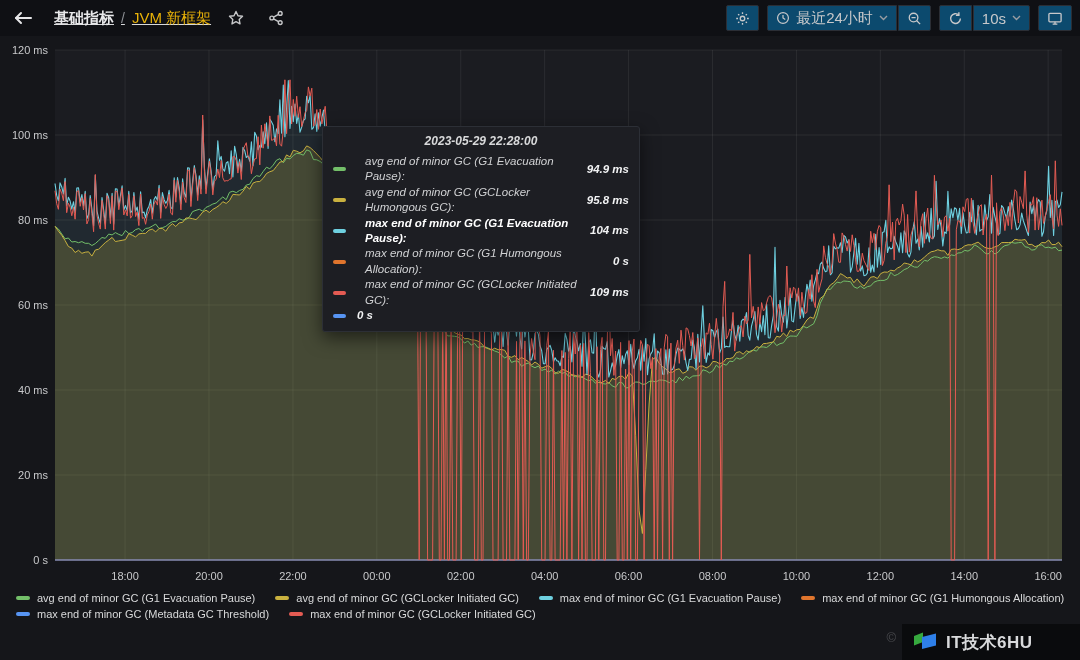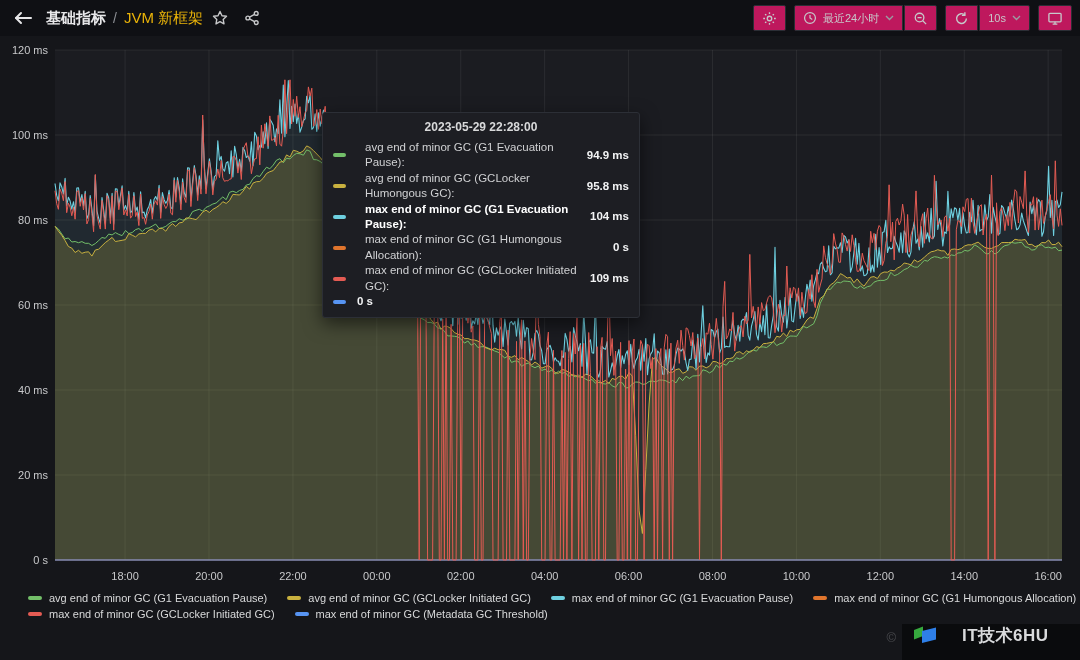--- a/index.html
+++ b/index.html
@@ -2,31 +2,31 @@
 <html><head>
 <meta charset="utf-8">
 <style>
   * { margin:0; padding:0; box-sizing:border-box; }
   html,body { width:1080px; height:660px; overflow:hidden; }
   body { background:#15161a; font-family:"Liberation Sans", sans-serif; color:#d8d9da; position:relative; }
 
   
   .topnav { position:absolute; top:0; left:0; width:1080px; height:36px; background:#0f1014;
             display:flex; align-items:center; padding:0 8px; }
-  .nav-left { display:flex; align-items:center; gap:2px; flex:1; }
+  .nav-left { display:flex; align-items:center; gap:10px; flex:1;text-decoration:underline; }
   .icon-btn { display:flex; align-items:center; justify-content:center; width:30px; height:26px;
               background:transparent; border:none; color:#c7c8ca; cursor:pointer; }
   .crumb { display:flex; align-items:baseline; gap:7px; margin-left:6px; white-space:nowrap; }
   .crumb .primary { font-size:15px; font-weight:bold; color:#e8e8ea; }
   .crumb .sep { font-size:14px; color:#8d9095; }
   .crumb .secondary { font-size:15px; color:#eab308; }
   .nav-right { display:flex; align-items:center; gap:8px; }
   .btn { display:flex; align-items:center; gap:6px; height:26px; padding:0 8px;
-         background:#be185d; border:1px solid #2b2e35; border-radius:2px; color:#c7c8ca;
-         font-size:11px; cursor:pointer; }
+         background:#0c4a6e; border:1px solid #2b2e35; border-radius:2px; color:#c7c8ca;
+         font-size:15px; cursor:pointer; }
   .btn-group { display:flex; gap:1px; }
   .btn-group .btn { border-radius:0; }
   .btn-group .btn:first-child { border-radius:2px 0 0 2px; }
   .btn-group .btn:last-child { border-radius:0 2px 2px 0; }
   svg.glyph { display:block; }
 
   
   .chart-region { position:absolute; top:36px; left:0; width:1080px; height:624px; }
   #chart-svg { position:absolute; top:0; left:0; }
 
@@ -35,31 +35,31 @@
              border:1px solid #2c2f36; border-radius:3px; box-shadow:0 6px 18px rgba(0,0,0,.55);
              padding:7px 10px 8px; z-index:5; }
   .tt-title { text-align:center; font-size:12px; font-weight:bold; color:#d8d9da; margin-bottom:6px; }
   .tt-row { display:flex; align-items:center; font-size:11.5px; line-height:15.4px; color:#d0d1d3; }
   .tt-row .mark { width:13px; height:4px; border-radius:2px; margin-right:7px; flex:none; }
   .tt-row .lbl { flex:1;margin-left:12px; }
   .tt-row .val { margin-left:4px; font-weight:bold; color:#f2f3f4; text-align:right; white-space:nowrap; }
   .tt-row.bold .lbl { font-weight:bold; color:#ffffff; }
 
   
-  .legend { position:absolute; left:28px; top:556px; width:1040px; z-index:2; }
+  .legend { position:absolute; left:16px; top:556px; width:1040px; z-index:2; }
   .lg-row { display:flex; align-items:center; margin-bottom:4px; flex-wrap:nowrap; }
   .lg-item { display:flex; align-items:center; margin-right:20px; cursor:pointer; }
   .lg-item .mark { width:14px; height:4px; border-radius:2px; margin-right:7px; }
   .lg-item .lbl { font-size:11px; color:#d8d9da; white-space:nowrap; }
 
   
   .copyright { position:absolute; right:184px; bottom:594px; font-size:13px; color:rgba(200,200,205,.28); z-index:3; }
   .copyright { bottom:auto; top:594px; }
   .watermark { position:absolute; right:0; top:588px; height:36px; width:178px; background:#0a0b0d;
-               display:flex; align-items:flex-start; gap:24px; padding:0 12px 0 10px; z-index:4; }
+               display:flex; align-items:center; gap:8px; padding:0 12px 0 10px; z-index:4; }
   .watermark .wm-text { font-size:17px; font-weight:bold; color:#d9dadc; letter-spacing:.5px; }
 </style>
 </head>
 <body>
 
 <header class="topnav">
   <div class="nav-left">
     <button class="icon-btn">
       <svg class="glyph" width="20" height="16" viewBox="0 0 20 16" fill="none" stroke="#e6e6e8" stroke-width="2" stroke-linecap="round" stroke-linejoin="round">
           <path d="M18 8 H3"></path>
@@ -178,21 +178,21 @@
       <path d="M55.0,190.5L58.4,193.0L61.7,197.9L65.1,202.8L68.4,202.0L71.8,206.0L75.1,205.5L78.5,206.7L81.9,205.6L85.2,207.3L88.6,207.3L91.9,209.5L95.3,207.6L98.6,204.6L102.0,201.5L105.3,202.3L108.7,198.1L112.1,198.9L115.4,196.6L118.8,198.4L122.1,199.6L125.5,194.5L128.8,197.5L132.2,196.5L135.6,193.6L138.9,192.5L142.3,195.5L145.6,192.4L149.0,192.0L152.3,190.0L155.7,188.1L159.1,192.5L162.4,191.7L165.8,190.4L169.1,187.7L172.5,185.6L175.8,185.6L179.2,182.7L182.6,184.1L185.9,183.5L189.3,181.2L192.6,175.6L196.0,174.3L199.3,173.3L202.7,175.1L206.0,171.4L209.4,169.9L212.8,168.0L216.1,167.0L219.5,163.9L222.8,160.9L226.2,163.7L229.5,156.3L232.9,155.2L236.3,156.6L239.6,154.4L243.0,153.4L246.3,149.0L249.7,148.2L253.0,142.5L256.4,139.7L259.8,140.4L263.1,135.6L266.5,131.2L269.8,132.8L273.2,129.1L276.5,124.2L279.9,122.7L283.3,126.8L286.6,122.2L290.0,122.9L293.3,119.5L296.7,117.3L300.0,117.8L303.4,119.2L306.7,113.9L310.1,115.3L313.5,123.6L316.8,123.8L320.2,125.5L323.5,128.4L326.9,138.8L330.2,142.6L333.6,149.6L337.0,152.9L340.3,154.6L343.7,158.4L347.0,168.2L350.4,167.6L353.7,171.5L357.1,178.1L360.5,187.3L363.8,192.2L367.2,192.6L370.5,201.3L373.9,202.8L377.2,206.3L380.6,212.9L384.0,218.1L387.3,220.0L390.7,231.4L394.0,235.2L397.4,243.0L400.7,247.7L404.1,256.1L407.4,259.8L410.8,264.6L414.2,272.4L417.5,276.2L420.9,282.1L424.2,283.7L427.6,286.5L430.9,286.4L434.3,287.9L437.7,292.1L441.0,292.0L444.4,295.2L447.7,299.9L451.1,299.9L454.4,300.3L457.8,300.8L461.2,303.3L464.5,307.1L467.9,305.0L471.2,309.1L474.6,307.4L477.9,311.5L481.3,310.7L484.7,310.7L488.0,312.0L491.4,313.5L494.7,315.0L498.1,316.2L501.4,319.0L504.8,322.0L508.1,319.9L511.5,326.4L514.9,325.1L518.2,325.2L521.6,330.4L524.9,328.1L528.3,327.1L531.6,330.1L535.0,331.7L538.4,330.0L541.7,334.5L545.1,333.1L548.4,336.1L551.8,334.0L555.1,338.1L558.5,335.2L561.9,337.6L565.2,336.2L568.6,340.4L571.9,339.1L575.3,340.8L578.6,339.2L582.0,341.2L585.4,343.0L588.7,344.7L592.1,343.5L595.4,347.2L598.8,344.4L602.1,347.6L605.5,348.0L608.8,346.4L612.2,349.9L615.6,351.3L618.9,346.4L622.3,346.8L625.6,351.9L629.0,351.6L632.3,347.9L635.7,346.0L639.1,346.2L642.4,348.4L645.8,347.9L649.1,345.5L652.5,345.0L655.8,346.0L659.2,344.0L662.6,344.1L665.9,344.8L669.3,346.7L672.6,344.4L676.0,346.8L679.3,341.3L682.7,344.6L686.1,340.2L689.4,342.5L692.8,340.0L696.1,339.8L699.5,339.6L702.8,333.8L706.2,334.8L709.5,336.9L712.9,334.9L716.3,329.1L719.6,332.0L723.0,327.9L726.3,329.2L729.7,325.1L733.0,325.6L736.4,321.8L739.8,323.1L743.1,321.5L746.5,318.3L749.8,315.3L753.2,314.0L756.5,315.1L759.9,311.0L763.3,310.9L766.6,311.5L770.0,309.0L773.3,305.5L776.7,309.6L780.0,307.7L783.4,306.8L786.8,302.0L790.1,300.0L793.5,300.1L796.8,300.3L800.2,295.0L803.5,290.4L806.9,291.9L810.2,289.8L813.6,287.8L817.0,279.9L820.3,267.1L823.7,260.3L827.0,253.0L830.4,253.4L833.7,249.4L837.1,246.2L840.5,246.8L843.8,245.0L847.2,245.3L850.5,245.7L853.9,250.8L857.2,252.3L860.6,250.0L864.0,252.6L867.3,250.7L870.7,249.9L874.0,246.2L877.4,244.8L880.7,244.4L884.1,244.4L887.5,243.0L890.8,236.3L894.2,239.7L897.5,238.5L900.9,236.2L904.2,233.6L907.6,232.3L910.9,229.3L914.3,231.0L917.7,231.2L921.0,227.7L924.4,224.4L927.7,225.1L931.1,222.1L934.4,220.7L937.8,221.2L941.2,222.4L944.5,220.9L947.9,222.1L951.2,218.9L954.6,219.5L957.9,217.0L961.3,216.7L964.7,214.4L968.0,215.1L971.4,213.1L974.7,208.8L978.1,210.9L981.4,213.5L984.8,217.0L988.2,218.0L991.5,214.5L994.9,218.0L998.2,216.2L1001.6,211.8L1004.9,209.6L1008.3,208.9L1011.6,206.4L1015.0,207.2L1018.4,206.7L1021.7,206.3L1025.1,210.8L1028.4,211.4L1031.8,214.1L1035.1,213.6L1038.5,209.3L1041.9,208.8L1045.2,211.6L1048.6,211.2L1051.9,212.2L1055.3,211.1L1058.6,214.7L1062.0,214.1L1062.0,524L55.0,524Z" fill="#73BF69" fill-opacity="0.05" stroke="none"></path>
       <path d="M55.0,190.2L58.4,195.1L61.7,199.2L65.1,204.6L68.4,210.5L71.8,212.1L75.1,216.5L78.5,214.3L81.9,217.3L85.2,216.2L88.6,215.8L91.9,220.1L95.3,214.0L98.6,213.2L102.0,209.8L105.3,206.6L108.7,204.1L112.1,201.4L115.4,205.5L118.8,204.9L122.1,204.3L125.5,203.6L128.8,197.6L132.2,199.2L135.6,200.9L138.9,197.9L142.3,197.4L145.6,197.4L149.0,194.1L152.3,193.1L155.7,195.9L159.1,192.4L162.4,192.4L165.8,195.2L169.1,190.3L172.5,187.7L175.8,190.5L179.2,186.9L182.6,186.3L185.9,182.0L189.3,182.0L192.6,182.7L196.0,183.6L199.3,180.4L202.7,176.1L206.0,174.2L209.4,176.5L212.8,173.4L216.1,171.6L219.5,169.2L222.8,165.7L226.2,167.4L229.5,164.6L232.9,158.4L236.3,158.7L239.6,159.0L243.0,155.2L246.3,150.4L249.7,153.1L253.0,147.1L256.4,145.7L259.8,145.5L263.1,142.4L266.5,137.5L269.8,135.7L273.2,134.6L276.5,130.4L279.9,126.1L283.3,125.4L286.6,118.9L290.0,121.0L293.3,114.3L296.7,115.2L300.0,116.9L303.4,114.8L306.7,109.9L310.1,111.6L313.5,114.6L316.8,118.0L320.2,121.5L323.5,125.7L326.9,131.0L330.2,139.1L333.6,144.4L337.0,148.5L340.3,150.3L343.7,158.6L347.0,159.2L350.4,167.4L353.7,173.0L357.1,176.9L360.5,180.4L363.8,185.5L367.2,191.9L370.5,194.9L373.9,199.2L377.2,203.8L380.6,206.2L384.0,211.2L387.3,218.8L390.7,222.1L394.0,234.1L397.4,236.9L400.7,247.4L404.1,251.7L407.4,255.2L410.8,263.7L414.2,264.2L417.5,272.1L420.9,272.6L424.2,274.9L427.6,278.5L430.9,283.5L434.3,287.4L437.7,286.1L441.0,293.5L444.4,290.0L447.7,290.6L451.1,292.6L454.4,296.5L457.8,298.2L461.2,299.1L464.5,302.7L467.9,302.5L471.2,303.8L474.6,304.0L477.9,305.1L481.3,307.3L484.7,311.4L488.0,312.6L491.4,314.0L494.7,312.2L498.1,313.7L501.4,313.5L504.8,314.3L508.1,320.3L511.5,321.3L514.9,319.6L518.2,323.6L521.6,321.5L524.9,323.4L528.3,325.5L531.6,329.0L535.0,326.0L538.4,328.3L541.7,332.2L545.1,330.7L548.4,329.7L551.8,332.4L555.1,336.6L558.5,337.3L561.9,333.4L565.2,334.3L568.6,336.1L571.9,338.7L575.3,339.4L578.6,340.8L582.0,341.1L585.4,338.3L588.7,338.8L592.1,341.2L595.4,344.7L598.8,346.6L602.1,346.6L605.5,344.3L608.8,347.6L612.2,342.4L615.6,343.6L618.9,340.5L622.3,340.2L625.6,343.3L629.0,336.5L632.3,340.1L635.7,399.8L639.1,474.9L642.4,497.5L645.8,433.3L649.1,368.0L652.5,323.4L655.8,321.2L659.2,327.4L662.6,330.7L665.9,333.0L669.3,336.4L672.6,336.1L676.0,333.6L679.3,332.8L682.7,337.3L686.1,335.9L689.4,330.7L692.8,331.1L696.1,334.3L699.5,330.1L702.8,330.0L706.2,331.8L709.5,330.2L712.9,325.4L716.3,325.8L719.6,327.7L723.0,326.5L726.3,322.5L729.7,322.6L733.0,321.6L736.4,316.5L739.8,315.7L743.1,318.2L746.5,314.8L749.8,316.3L753.2,314.2L756.5,310.6L759.9,311.6L763.3,307.6L766.6,307.4L770.0,306.7L773.3,306.0L776.7,300.3L780.0,301.1L783.4,297.0L786.8,300.4L790.1,294.2L793.5,295.8L796.8,293.7L800.2,293.4L803.5,289.2L806.9,284.0L810.2,281.1L813.6,282.4L817.0,272.5L820.3,262.4L823.7,259.9L827.0,253.7L830.4,248.9L833.7,246.8L837.1,242.8L840.5,237.6L843.8,239.5L847.2,242.0L850.5,241.4L853.9,246.7L857.2,242.9L860.6,247.3L864.0,250.2L867.3,245.7L870.7,241.2L874.0,240.6L877.4,242.5L880.7,237.6L884.1,236.0L887.5,236.2L890.8,234.2L894.2,234.9L897.5,232.0L900.9,230.4L904.2,227.0L907.6,227.7L910.9,228.8L914.3,223.8L917.7,225.9L921.0,224.1L924.4,221.2L927.7,218.2L931.1,215.8L934.4,215.1L937.8,213.7L941.2,214.8L944.5,214.9L947.9,219.4L951.2,213.4L954.6,213.0L957.9,213.7L961.3,212.5L964.7,209.9L968.0,208.8L971.4,208.9L974.7,207.5L978.1,206.1L981.4,208.9L984.8,211.4L988.2,212.4L991.5,212.4L994.9,210.8L998.2,209.7L1001.6,206.6L1004.9,206.5L1008.3,206.6L1011.6,206.2L1015.0,203.3L1018.4,204.0L1021.7,204.1L1025.1,203.5L1028.4,208.5L1031.8,208.4L1035.1,210.7L1038.5,209.4L1041.9,206.5L1045.2,206.8L1048.6,204.0L1051.9,208.6L1055.3,208.5L1058.6,206.2L1062.0,210.7L1062.0,524L55.0,524Z" fill="#C9B13F" fill-opacity="0.2" stroke="none"></path>
       <path d="M55.0,524.0L1062.0,524.0" fill="none" stroke="#E0752D" stroke-width="1" stroke-linejoin="round"></path>
       <path d="M55.0,524.0L1062.0,524.0" fill="none" stroke="#5794F2" stroke-width="1" stroke-linejoin="round"></path>
       <path d="M55.0,190.5L58.4,193.0L61.7,197.9L65.1,202.8L68.4,202.0L71.8,206.0L75.1,205.5L78.5,206.7L81.9,205.6L85.2,207.3L88.6,207.3L91.9,209.5L95.3,207.6L98.6,204.6L102.0,201.5L105.3,202.3L108.7,198.1L112.1,198.9L115.4,196.6L118.8,198.4L122.1,199.6L125.5,194.5L128.8,197.5L132.2,196.5L135.6,193.6L138.9,192.5L142.3,195.5L145.6,192.4L149.0,192.0L152.3,190.0L155.7,188.1L159.1,192.5L162.4,191.7L165.8,190.4L169.1,187.7L172.5,185.6L175.8,185.6L179.2,182.7L182.6,184.1L185.9,183.5L189.3,181.2L192.6,175.6L196.0,174.3L199.3,173.3L202.7,175.1L206.0,171.4L209.4,169.9L212.8,168.0L216.1,167.0L219.5,163.9L222.8,160.9L226.2,163.7L229.5,156.3L232.9,155.2L236.3,156.6L239.6,154.4L243.0,153.4L246.3,149.0L249.7,148.2L253.0,142.5L256.4,139.7L259.8,140.4L263.1,135.6L266.5,131.2L269.8,132.8L273.2,129.1L276.5,124.2L279.9,122.7L283.3,126.8L286.6,122.2L290.0,122.9L293.3,119.5L296.7,117.3L300.0,117.8L303.4,119.2L306.7,113.9L310.1,115.3L313.5,123.6L316.8,123.8L320.2,125.5L323.5,128.4L326.9,138.8L330.2,142.6L333.6,149.6L337.0,152.9L340.3,154.6L343.7,158.4L347.0,168.2L350.4,167.6L353.7,171.5L357.1,178.1L360.5,187.3L363.8,192.2L367.2,192.6L370.5,201.3L373.9,202.8L377.2,206.3L380.6,212.9L384.0,218.1L387.3,220.0L390.7,231.4L394.0,235.2L397.4,243.0L400.7,247.7L404.1,256.1L407.4,259.8L410.8,264.6L414.2,272.4L417.5,276.2L420.9,282.1L424.2,283.7L427.6,286.5L430.9,286.4L434.3,287.9L437.7,292.1L441.0,292.0L444.4,295.2L447.7,299.9L451.1,299.9L454.4,300.3L457.8,300.8L461.2,303.3L464.5,307.1L467.9,305.0L471.2,309.1L474.6,307.4L477.9,311.5L481.3,310.7L484.7,310.7L488.0,312.0L491.4,313.5L494.7,315.0L498.1,316.2L501.4,319.0L504.8,322.0L508.1,319.9L511.5,326.4L514.9,325.1L518.2,325.2L521.6,330.4L524.9,328.1L528.3,327.1L531.6,330.1L535.0,331.7L538.4,330.0L541.7,334.5L545.1,333.1L548.4,336.1L551.8,334.0L555.1,338.1L558.5,335.2L561.9,337.6L565.2,336.2L568.6,340.4L571.9,339.1L575.3,340.8L578.6,339.2L582.0,341.2L585.4,343.0L588.7,344.7L592.1,343.5L595.4,347.2L598.8,344.4L602.1,347.6L605.5,348.0L608.8,346.4L612.2,349.9L615.6,351.3L618.9,346.4L622.3,346.8L625.6,351.9L629.0,351.6L632.3,347.9L635.7,346.0L639.1,346.2L642.4,348.4L645.8,347.9L649.1,345.5L652.5,345.0L655.8,346.0L659.2,344.0L662.6,344.1L665.9,344.8L669.3,346.7L672.6,344.4L676.0,346.8L679.3,341.3L682.7,344.6L686.1,340.2L689.4,342.5L692.8,340.0L696.1,339.8L699.5,339.6L702.8,333.8L706.2,334.8L709.5,336.9L712.9,334.9L716.3,329.1L719.6,332.0L723.0,327.9L726.3,329.2L729.7,325.1L733.0,325.6L736.4,321.8L739.8,323.1L743.1,321.5L746.5,318.3L749.8,315.3L753.2,314.0L756.5,315.1L759.9,311.0L763.3,310.9L766.6,311.5L770.0,309.0L773.3,305.5L776.7,309.6L780.0,307.7L783.4,306.8L786.8,302.0L790.1,300.0L793.5,300.1L796.8,300.3L800.2,295.0L803.5,290.4L806.9,291.9L810.2,289.8L813.6,287.8L817.0,279.9L820.3,267.1L823.7,260.3L827.0,253.0L830.4,253.4L833.7,249.4L837.1,246.2L840.5,246.8L843.8,245.0L847.2,245.3L850.5,245.7L853.9,250.8L857.2,252.3L860.6,250.0L864.0,252.6L867.3,250.7L870.7,249.9L874.0,246.2L877.4,244.8L880.7,244.4L884.1,244.4L887.5,243.0L890.8,236.3L894.2,239.7L897.5,238.5L900.9,236.2L904.2,233.6L907.6,232.3L910.9,229.3L914.3,231.0L917.7,231.2L921.0,227.7L924.4,224.4L927.7,225.1L931.1,222.1L934.4,220.7L937.8,221.2L941.2,222.4L944.5,220.9L947.9,222.1L951.2,218.9L954.6,219.5L957.9,217.0L961.3,216.7L964.7,214.4L968.0,215.1L971.4,213.1L974.7,208.8L978.1,210.9L981.4,213.5L984.8,217.0L988.2,218.0L991.5,214.5L994.9,218.0L998.2,216.2L1001.6,211.8L1004.9,209.6L1008.3,208.9L1011.6,206.4L1015.0,207.2L1018.4,206.7L1021.7,206.3L1025.1,210.8L1028.4,211.4L1031.8,214.1L1035.1,213.6L1038.5,209.3L1041.9,208.8L1045.2,211.6L1048.6,211.2L1051.9,212.2L1055.3,211.1L1058.6,214.7L1062.0,214.1" fill="none" stroke="#73BF69" stroke-width="1" stroke-linejoin="round"></path>
       <path d="M55.0,190.2L58.4,195.1L61.7,199.2L65.1,204.6L68.4,210.5L71.8,212.1L75.1,216.5L78.5,214.3L81.9,217.3L85.2,216.2L88.6,215.8L91.9,220.1L95.3,214.0L98.6,213.2L102.0,209.8L105.3,206.6L108.7,204.1L112.1,201.4L115.4,205.5L118.8,204.9L122.1,204.3L125.5,203.6L128.8,197.6L132.2,199.2L135.6,200.9L138.9,197.9L142.3,197.4L145.6,197.4L149.0,194.1L152.3,193.1L155.7,195.9L159.1,192.4L162.4,192.4L165.8,195.2L169.1,190.3L172.5,187.7L175.8,190.5L179.2,186.9L182.6,186.3L185.9,182.0L189.3,182.0L192.6,182.7L196.0,183.6L199.3,180.4L202.7,176.1L206.0,174.2L209.4,176.5L212.8,173.4L216.1,171.6L219.5,169.2L222.8,165.7L226.2,167.4L229.5,164.6L232.9,158.4L236.3,158.7L239.6,159.0L243.0,155.2L246.3,150.4L249.7,153.1L253.0,147.1L256.4,145.7L259.8,145.5L263.1,142.4L266.5,137.5L269.8,135.7L273.2,134.6L276.5,130.4L279.9,126.1L283.3,125.4L286.6,118.9L290.0,121.0L293.3,114.3L296.7,115.2L300.0,116.9L303.4,114.8L306.7,109.9L310.1,111.6L313.5,114.6L316.8,118.0L320.2,121.5L323.5,125.7L326.9,131.0L330.2,139.1L333.6,144.4L337.0,148.5L340.3,150.3L343.7,158.6L347.0,159.2L350.4,167.4L353.7,173.0L357.1,176.9L360.5,180.4L363.8,185.5L367.2,191.9L370.5,194.9L373.9,199.2L377.2,203.8L380.6,206.2L384.0,211.2L387.3,218.8L390.7,222.1L394.0,234.1L397.4,236.9L400.7,247.4L404.1,251.7L407.4,255.2L410.8,263.7L414.2,264.2L417.5,272.1L420.9,272.6L424.2,274.9L427.6,278.5L430.9,283.5L434.3,287.4L437.7,286.1L441.0,293.5L444.4,290.0L447.7,290.6L451.1,292.6L454.4,296.5L457.8,298.2L461.2,299.1L464.5,302.7L467.9,302.5L471.2,303.8L474.6,304.0L477.9,305.1L481.3,307.3L484.7,311.4L488.0,312.6L491.4,314.0L494.7,312.2L498.1,313.7L501.4,313.5L504.8,314.3L508.1,320.3L511.5,321.3L514.9,319.6L518.2,323.6L521.6,321.5L524.9,323.4L528.3,325.5L531.6,329.0L535.0,326.0L538.4,328.3L541.7,332.2L545.1,330.7L548.4,329.7L551.8,332.4L555.1,336.6L558.5,337.3L561.9,333.4L565.2,334.3L568.6,336.1L571.9,338.7L575.3,339.4L578.6,340.8L582.0,341.1L585.4,338.3L588.7,338.8L592.1,341.2L595.4,344.7L598.8,346.6L602.1,346.6L605.5,344.3L608.8,347.6L612.2,342.4L615.6,343.6L618.9,340.5L622.3,340.2L625.6,343.3L629.0,336.5L632.3,340.1L635.7,399.8L639.1,474.9L642.4,497.5L645.8,433.3L649.1,368.0L652.5,323.4L655.8,321.2L659.2,327.4L662.6,330.7L665.9,333.0L669.3,336.4L672.6,336.1L676.0,333.6L679.3,332.8L682.7,337.3L686.1,335.9L689.4,330.7L692.8,331.1L696.1,334.3L699.5,330.1L702.8,330.0L706.2,331.8L709.5,330.2L712.9,325.4L716.3,325.8L719.6,327.7L723.0,326.5L726.3,322.5L729.7,322.6L733.0,321.6L736.4,316.5L739.8,315.7L743.1,318.2L746.5,314.8L749.8,316.3L753.2,314.2L756.5,310.6L759.9,311.6L763.3,307.6L766.6,307.4L770.0,306.7L773.3,306.0L776.7,300.3L780.0,301.1L783.4,297.0L786.8,300.4L790.1,294.2L793.5,295.8L796.8,293.7L800.2,293.4L803.5,289.2L806.9,284.0L810.2,281.1L813.6,282.4L817.0,272.5L820.3,262.4L823.7,259.9L827.0,253.7L830.4,248.9L833.7,246.8L837.1,242.8L840.5,237.6L843.8,239.5L847.2,242.0L850.5,241.4L853.9,246.7L857.2,242.9L860.6,247.3L864.0,250.2L867.3,245.7L870.7,241.2L874.0,240.6L877.4,242.5L880.7,237.6L884.1,236.0L887.5,236.2L890.8,234.2L894.2,234.9L897.5,232.0L900.9,230.4L904.2,227.0L907.6,227.7L910.9,228.8L914.3,223.8L917.7,225.9L921.0,224.1L924.4,221.2L927.7,218.2L931.1,215.8L934.4,215.1L937.8,213.7L941.2,214.8L944.5,214.9L947.9,219.4L951.2,213.4L954.6,213.0L957.9,213.7L961.3,212.5L964.7,209.9L968.0,208.8L971.4,208.9L974.7,207.5L978.1,206.1L981.4,208.9L984.8,211.4L988.2,212.4L991.5,212.4L994.9,210.8L998.2,209.7L1001.6,206.6L1004.9,206.5L1008.3,206.6L1011.6,206.2L1015.0,203.3L1018.4,204.0L1021.7,204.1L1025.1,203.5L1028.4,208.5L1031.8,208.4L1035.1,210.7L1038.5,209.4L1041.9,206.5L1045.2,206.8L1048.6,204.0L1051.9,208.6L1055.3,208.5L1058.6,206.2L1062.0,210.7" fill="none" stroke="#C9B13F" stroke-width="1" stroke-linejoin="round"></path>
       <path d="M55.0,147.5L56.7,159.4L58.4,164.8L60.0,146.9L61.7,150.7L63.4,157.9L65.1,142.3L66.7,169.4L68.4,161.2L70.1,165.0L71.8,173.2L73.5,165.7L75.1,176.7L76.8,152.0L78.5,151.8L80.2,166.1L81.9,158.6L83.5,169.9L85.2,155.3L86.9,182.5L88.6,178.6L90.2,159.5L91.9,173.2L93.6,189.7L95.3,139.4L97.0,175.1L98.6,182.0L100.3,187.4L102.0,161.6L103.7,174.2L105.3,187.5L107.0,157.2L108.7,161.8L110.4,182.3L112.1,157.2L113.7,188.0L115.4,152.8L117.1,153.1L118.8,169.5L120.5,159.5L122.1,149.9L123.8,174.0L125.5,169.4L127.2,174.8L128.8,155.4L130.5,176.8L132.2,174.5L133.9,156.5L135.6,175.2L137.2,171.0L138.9,183.3L140.6,155.8L142.3,176.7L144.0,176.0L145.6,181.9L147.3,173.6L149.0,170.2L150.7,163.6L152.3,177.2L154.0,163.6L155.7,160.5L157.4,164.4L159.1,149.2L160.7,176.3L162.4,156.6L164.1,163.7L165.8,167.3L167.4,164.5L169.1,154.3L170.8,171.4L172.5,172.8L174.2,141.9L175.8,161.3L177.5,141.6L179.2,151.5L180.9,168.0L182.6,142.9L184.2,156.8L185.9,161.1L187.6,131.8L189.3,132.0L190.9,164.6L192.6,145.5L194.3,129.5L196.0,139.6L197.7,158.9L199.3,139.9L201.0,152.9L202.7,83.7L204.4,131.3L206.0,152.4L207.7,137.2L209.4,122.8L211.1,135.0L212.8,153.1L214.4,140.6L216.1,139.2L217.8,104.8L219.5,124.3L221.2,120.4L222.8,132.8L224.5,135.2L226.2,127.0L227.9,125.6L229.5,137.7L231.2,114.8L232.9,141.0L234.6,110.2L236.3,118.6L237.9,133.0L239.6,123.3L241.3,135.2L243.0,111.4L244.7,114.7L246.3,121.5L248.0,119.9L249.7,125.2L251.4,105.7L253.0,129.8L254.7,96.2L256.4,99.9L258.1,113.7L259.8,109.5L261.4,111.1L263.1,95.7L264.8,107.8L266.5,86.7L268.1,112.5L269.8,83.0L271.5,85.8L273.2,89.2L274.9,105.7L276.5,92.9L278.2,97.5L279.9,63.9L281.6,97.1L283.3,49.1L284.9,100.7L286.6,71.6L288.3,44.6L290.0,92.5L291.6,70.4L293.3,85.6L295.0,68.0L296.7,87.4L298.4,78.0L300.0,96.2L301.7,91.1L303.4,84.5L305.1,82.9L306.7,60.2L308.4,66.8L310.1,59.4L311.8,93.3L313.5,91.5L315.1,77.9L316.8,95.4L318.5,76.9L320.2,90.1L321.9,81.7L323.5,74.1L325.2,95.9L326.9,112.4L328.6,108.4L330.2,115.4L331.9,100.0L333.6,128.1L335.3,115.7L337.0,125.3L338.6,132.2L340.3,129.8L342.0,125.4L343.7,125.4L345.4,114.7L347.0,119.5L348.7,143.5L350.4,143.2L352.1,150.2L353.7,130.1L355.4,166.3L357.1,148.4L358.8,159.9L360.5,108.5L362.1,150.1L363.8,149.6L365.5,147.0L367.2,149.1L368.8,186.2L370.5,183.0L372.2,157.2L373.9,174.1L375.6,193.7L377.2,164.0L378.9,189.8L380.6,129.8L382.3,185.5L384.0,172.1L385.6,194.7L387.3,177.9L389.0,177.4L390.7,200.3L392.3,194.2L394.0,190.2L395.7,211.2L397.4,215.1L399.1,216.7L400.7,238.4L402.4,206.7L404.1,209.6L405.8,229.1L407.4,246.8L409.1,252.6L410.8,223.4L412.5,230.3L414.2,250.5L415.8,254.3L417.5,251.0L419.2,259.1L420.9,271.7L422.6,252.4L424.2,248.0L425.9,272.8L427.6,248.8L429.3,271.8L430.9,279.6L432.6,269.7L434.3,261.3L436.0,230.5L437.7,250.1L439.3,280.1L441.0,284.8L442.7,279.5L444.4,259.8L446.1,261.6L447.7,261.9L449.4,279.3L451.1,262.0L452.8,289.6L454.4,260.3L456.1,243.7L457.8,288.1L459.5,252.2L461.2,282.3L462.8,245.2L464.5,271.1L466.2,284.3L467.9,261.3L469.5,247.0L471.2,292.4L472.9,284.7L474.6,287.8L476.3,278.1L477.9,288.4L479.6,269.8L481.3,278.2L483.0,287.4L484.7,280.7L486.3,280.8L488.0,284.5L489.7,288.7L491.4,240.5L493.0,289.4L494.7,306.1L496.4,291.7L498.1,299.1L499.8,293.3L501.4,290.2L503.1,310.5L504.8,283.0L506.5,296.5L508.1,309.3L509.8,287.1L511.5,285.5L513.2,288.8L514.9,285.4L516.5,300.3L518.2,281.9L519.9,301.4L521.6,313.0L523.3,284.2L524.9,301.0L526.6,291.5L528.3,292.7L530.0,323.8L531.6,323.9L533.3,316.3L535.0,297.6L536.7,294.4L538.4,298.4L540.0,309.8L541.7,314.8L543.4,327.7L545.1,327.7L546.8,313.4L548.4,311.4L550.1,309.3L551.8,314.7L553.5,325.7L555.1,321.7L556.8,324.7L558.5,325.3L560.2,329.7L561.9,320.3L563.5,321.3L565.2,297.3L566.9,303.3L568.6,315.1L570.2,310.4L571.9,325.9L573.6,291.6L575.3,299.7L577.0,306.1L578.6,314.8L580.3,307.6L582.0,330.2L583.7,274.3L585.4,304.2L587.0,338.5L588.7,306.5L590.4,303.8L592.1,316.8L593.7,317.2L595.4,259.9L597.1,335.8L598.8,341.1L600.5,334.0L602.1,310.4L603.8,312.6L605.5,313.3L607.2,305.6L608.8,341.0L610.5,334.8L612.2,326.8L613.9,333.2L615.6,329.3L617.2,319.8L618.9,313.5L620.6,331.8L622.3,319.7L624.0,327.7L625.6,318.5L627.3,314.8L629.0,328.6L630.7,308.4L632.3,325.5L634.0,332.4L635.7,324.6L637.4,321.8L639.1,313.3L640.7,334.3L642.4,309.3L644.1,325.2L645.8,302.5L647.5,338.6L649.1,322.9L650.8,317.9L652.5,315.2L654.2,297.8L655.8,333.6L657.5,315.0L659.2,316.8L660.9,325.5L662.6,338.2L664.2,338.3L665.9,313.7L667.6,337.9L669.3,313.0L670.9,334.1L672.6,333.4L674.3,329.5L676.0,318.2L677.7,312.1L679.3,313.2L681.0,315.2L682.7,312.9L684.4,316.3L686.1,327.0L687.7,334.5L689.4,323.4L691.1,323.3L692.8,304.1L694.4,311.6L696.1,333.0L697.8,298.4L699.5,326.0L701.2,296.1L702.8,269.9L704.5,305.2L706.2,326.5L707.9,316.9L709.5,319.1L711.2,293.5L712.9,294.7L714.6,301.7L716.3,295.4L717.9,293.2L719.6,317.0L721.3,312.4L723.0,281.1L724.7,311.4L726.3,310.2L728.0,310.8L729.7,310.7L731.4,295.2L733.0,284.6L734.7,298.9L736.4,304.1L738.1,289.4L739.8,305.3L741.4,285.1L743.1,283.1L744.8,284.5L746.5,276.6L748.2,299.4L749.8,304.2L751.5,290.1L753.2,283.6L754.9,275.5L756.5,298.4L758.2,303.9L759.9,286.3L761.6,295.6L763.3,279.5L764.9,298.8L766.6,268.4L768.3,301.7L770.0,302.0L771.6,289.8L773.3,279.6L775.0,211.2L776.7,290.9L778.4,295.1L780.0,264.3L781.7,278.7L783.4,286.1L785.1,261.4L786.8,292.0L788.4,277.4L790.1,257.7L791.8,284.9L793.5,285.9L795.1,271.4L796.8,258.0L798.5,260.9L800.2,282.5L801.9,271.5L803.5,281.4L805.2,263.0L806.9,248.2L808.6,256.8L810.2,244.1L811.9,265.2L813.6,249.9L815.3,243.9L817.0,236.7L818.6,237.7L820.3,228.2L822.0,226.2L823.7,232.3L825.4,235.7L827.0,235.0L828.7,209.8L830.4,238.8L832.1,236.7L833.7,210.4L835.4,212.8L837.1,211.7L838.8,212.2L840.5,206.7L842.1,216.5L843.8,199.5L845.5,200.9L847.2,207.0L848.9,203.8L850.5,236.1L852.2,230.8L853.9,216.6L855.6,202.4L857.2,228.2L858.9,207.4L860.6,235.0L862.3,229.8L864.0,239.6L865.6,239.3L867.3,237.2L869.0,211.9L870.7,236.3L872.3,229.0L874.0,235.9L875.7,198.3L877.4,231.2L879.1,211.5L880.7,228.5L882.4,196.4L884.1,195.8L885.8,184.4L887.5,216.5L889.1,210.9L890.8,213.0L892.5,212.0L894.2,200.3L895.8,206.0L897.5,210.0L899.2,216.2L900.9,196.7L902.6,216.8L904.2,194.7L905.9,199.3L907.6,217.4L909.3,221.1L910.9,216.2L912.6,195.2L914.3,185.5L916.0,207.3L917.7,203.1L919.3,214.0L921.0,190.6L922.7,211.1L924.4,176.3L926.1,202.8L927.7,196.8L929.4,205.9L931.1,172.2L932.8,202.6L934.4,199.9L936.1,145.2L937.8,193.4L939.5,182.5L941.2,190.9L942.8,209.9L944.5,196.0L946.2,197.4L947.9,155.3L949.6,189.1L951.2,172.8L952.9,181.6L954.6,171.8L956.3,173.0L957.9,184.2L959.6,172.4L961.3,197.5L963.0,176.9L964.7,190.1L966.3,196.9L968.0,196.5L969.7,176.4L971.4,185.8L973.0,164.3L974.7,189.5L976.4,198.8L978.1,169.2L979.8,195.1L981.4,193.7L983.1,193.4L984.8,168.9L986.5,184.5L988.2,180.7L989.8,158.5L991.5,197.3L993.2,171.4L994.9,180.6L996.5,187.4L998.2,198.7L999.9,197.4L1001.6,169.6L1003.3,171.6L1004.9,177.4L1006.6,182.0L1008.3,170.6L1010.0,180.2L1011.6,164.1L1013.3,172.7L1015.0,184.5L1016.7,193.8L1018.4,192.5L1020.0,188.9L1021.7,177.1L1023.4,184.9L1025.1,189.7L1026.8,195.0L1028.4,199.5L1030.1,166.0L1031.8,177.7L1033.5,169.6L1035.1,184.5L1036.8,168.4L1038.5,163.6L1040.2,166.0L1041.9,200.2L1043.5,195.8L1045.2,180.4L1046.9,174.3L1048.6,130.2L1050.3,181.4L1051.9,164.2L1053.6,199.4L1055.3,165.9L1057.0,164.2L1058.6,171.4L1060.3,168.7L1062.0,155.9" fill="none" stroke="#6ED0E0" stroke-width="1.1" stroke-linejoin="round"></path>
       <path d="M55.0,154.8L56.7,167.7L58.4,173.3L60.0,153.1L61.7,156.9L63.4,164.7L65.1,145.6L66.7,176.7L68.4,167.2L70.1,171.2L71.8,179.7L73.5,171.3L75.1,183.2L76.8,155.4L78.5,154.8L80.2,170.3L81.9,161.7L83.5,174.0L85.2,157.7L86.9,187.9L88.6,183.5L90.2,162.3L91.9,177.5L93.6,195.7L95.3,138.5L97.0,179.4L98.6,187.1L100.3,193.1L102.0,164.4L103.7,178.3L105.3,193.1L107.0,159.6L108.7,164.8L110.4,187.6L112.1,159.8L113.7,194.1L115.4,155.1L117.1,155.5L118.8,173.7L120.5,162.8L122.1,152.1L123.8,178.9L125.5,173.9L127.2,179.9L128.8,158.4L130.5,182.2L132.2,179.7L133.9,159.8L135.6,180.6L137.2,176.0L138.9,189.6L140.6,158.0L142.3,182.4L144.0,181.6L145.6,188.3L147.3,179.0L149.0,175.4L150.7,168.0L152.3,183.2L154.0,168.1L155.7,164.7L157.4,169.1L159.1,152.2L160.7,182.4L162.4,160.6L164.1,168.5L165.8,172.5L167.4,169.4L169.1,158.1L170.8,177.2L172.5,178.8L174.2,144.1L175.8,166.2L177.5,144.4L179.2,155.5L180.9,173.9L182.6,146.1L184.2,161.6L185.9,166.5L187.6,134.0L189.3,134.3L190.9,170.6L192.6,149.4L194.3,131.7L196.0,143.0L197.7,164.6L199.3,143.5L201.0,158.1L202.7,79.0L204.4,134.2L206.0,157.8L207.7,140.9L209.4,125.0L211.1,138.7L212.8,158.9L214.4,145.1L216.1,143.6L217.8,133.1L219.5,141.6L221.2,124.6L222.8,141.8L224.5,145.3L226.2,144.6L227.9,144.9L229.5,143.2L231.2,142.9L232.9,120.6L234.6,120.6L236.3,124.7L237.9,137.1L239.6,125.7L241.3,143.5L243.0,114.3L244.7,110.0L246.3,106.7L248.0,121.1L249.7,121.3L251.4,137.7L253.0,129.1L254.7,122.8L256.4,122.6L258.1,100.7L259.8,128.9L261.4,89.1L263.1,112.2L264.8,87.8L266.5,98.9L268.1,110.2L269.8,79.9L271.5,104.3L273.2,103.8L274.9,101.4L276.5,109.9L278.2,79.3L279.9,108.1L281.6,110.2L283.3,94.1L284.9,43.8L286.6,97.7L288.3,65.2L290.0,43.8L291.6,88.0L293.3,63.4L295.0,80.2L296.7,60.2L298.4,81.5L300.0,70.7L301.7,90.5L303.4,84.4L305.1,76.7L306.7,74.5L308.4,50.9L310.1,60.1L311.8,52.2L313.5,90.1L315.1,88.4L316.8,73.5L318.5,93.3L320.2,73.0L321.9,87.9L323.5,79.6L325.2,70.3L326.9,94.9L328.6,112.9L330.2,108.1L331.9,115.5L333.6,98.0L335.3,128.6L337.0,113.8L338.6,124.3L340.3,131.7L342.0,128.7L343.7,123.5L345.4,123.3L347.0,111.1L348.7,116.1L350.4,142.5L352.1,141.9L353.7,149.4L355.4,126.8L357.1,166.7L358.8,146.5L360.5,159.1L362.1,99.8L363.8,147.6L365.5,146.7L367.2,143.6L368.8,145.3L370.5,186.2L372.2,182.4L373.9,153.4L375.6,172.0L377.2,193.6L378.9,160.3L380.6,188.7L382.3,119.8L384.0,183.5L385.6,168.7L387.3,194.5L389.0,175.4L390.7,174.5L392.3,199.5L394.0,192.5L395.7,187.6L397.4,210.5L399.1,214.5L400.7,215.9L402.4,239.6L404.1,203.2L405.8,206.5L407.4,227.8L409.1,247.2L410.8,253.3L412.5,220.5L414.2,227.9L415.8,249.9L417.5,253.9L419.2,524.0L420.9,198.6L422.6,235.1L424.2,268.8L425.9,251.9L427.6,524.0L429.3,524.0L430.9,524.0L432.6,524.0L434.3,261.2L436.0,272.0L437.7,255.7L439.3,524.0L441.0,524.0L442.7,283.0L444.4,524.0L446.1,260.3L447.7,524.0L449.4,524.0L451.1,288.3L452.8,524.0L454.4,524.0L456.1,524.0L457.8,261.4L459.5,278.0L461.2,524.0L462.8,257.0L464.5,259.0L466.2,268.3L467.9,287.2L469.5,276.2L471.2,296.2L472.9,290.0L474.6,524.0L476.3,524.0L477.9,524.0L479.6,267.6L481.3,524.0L483.0,524.0L484.7,268.9L486.3,265.8L488.0,284.6L489.7,291.0L491.4,297.7L493.0,524.0L494.7,524.0L496.4,524.0L498.1,524.0L499.8,285.6L501.4,274.3L503.1,524.0L504.8,524.0L506.5,524.0L508.1,294.1L509.8,524.0L511.5,524.0L513.2,524.0L514.9,524.0L516.5,305.4L518.2,524.0L519.9,305.6L521.6,283.8L523.3,524.0L524.9,304.9L526.6,524.0L528.3,524.0L530.0,320.6L531.6,302.5L533.3,315.1L535.0,323.7L536.7,236.5L538.4,288.5L540.0,300.5L541.7,524.0L543.4,524.0L545.1,524.0L546.8,309.4L548.4,296.0L550.1,524.0L551.8,524.0L553.5,314.3L555.1,524.0L556.8,524.0L558.5,524.0L560.2,524.0L561.9,314.5L563.5,524.0L565.2,316.4L566.9,524.0L568.6,322.4L570.2,295.6L571.9,524.0L573.6,297.4L575.3,318.0L577.0,281.7L578.6,524.0L580.3,309.1L582.0,524.0L583.7,307.3L585.4,524.0L587.0,524.0L588.7,296.5L590.4,336.4L592.1,524.0L593.7,524.0L595.4,524.0L597.1,310.7L598.8,524.0L600.5,313.4L602.1,301.4L603.8,524.0L605.5,524.0L607.2,307.5L608.8,237.1L610.5,319.7L612.2,302.5L613.9,339.4L615.6,315.1L617.2,524.0L618.9,524.0L620.6,306.3L622.3,524.0L624.0,524.0L625.6,333.2L627.3,524.0L629.0,304.6L630.7,524.0L632.3,315.0L634.0,303.0L635.7,524.0L637.4,524.0L639.1,326.6L640.7,304.4L642.4,309.0L644.1,524.0L645.8,328.0L647.5,308.2L649.1,309.8L650.8,332.6L652.5,321.3L654.2,524.0L655.8,312.6L657.5,524.0L659.2,321.8L660.9,312.5L662.6,524.0L664.2,311.9L665.9,298.4L667.6,300.6L669.3,524.0L670.9,307.1L672.6,524.0L674.3,328.8L676.0,312.0L677.7,304.2L679.3,327.4L681.0,294.2L682.7,309.3L684.4,324.1L686.1,291.9L687.7,292.8L689.4,299.7L691.1,309.9L692.8,296.5L694.4,322.7L696.1,318.6L697.8,301.9L699.5,524.0L701.2,311.5L702.8,302.5L704.5,322.9L706.2,296.9L707.9,298.2L709.5,287.2L711.2,308.4L712.9,323.2L714.6,300.5L716.3,282.4L717.9,299.3L719.6,315.3L721.3,524.0L723.0,270.8L724.7,245.4L726.3,303.0L728.0,299.8L729.7,292.9L731.4,295.0L733.0,276.4L734.7,315.1L736.4,300.6L738.1,296.5L739.8,290.6L741.4,289.7L743.1,300.9L744.8,280.3L746.5,288.0L748.2,284.1L749.8,218.4L751.5,281.9L753.2,270.4L754.9,283.3L756.5,294.1L758.2,270.9L759.9,288.1L761.6,266.6L763.3,274.7L764.9,273.6L766.6,266.9L768.3,261.4L770.0,259.5L771.6,261.8L773.3,273.2L775.0,296.7L776.7,281.6L778.4,268.2L780.0,276.2L781.7,296.1L783.4,279.3L785.1,279.5L786.8,230.0L788.4,269.6L790.1,251.8L791.8,261.9L793.5,251.2L795.1,252.8L796.8,265.4L798.5,251.9L800.2,279.5L801.9,256.3L803.5,270.5L805.2,277.5L806.9,276.4L808.6,253.4L810.2,263.2L811.9,238.7L813.6,265.1L815.3,271.6L817.0,233.4L818.6,256.3L820.3,249.0L822.0,242.9L823.7,209.9L825.4,221.4L827.0,227.5L828.7,230.9L830.4,238.0L832.1,227.1L833.7,197.6L835.4,207.1L837.1,213.8L838.8,226.2L840.5,226.3L842.1,196.9L843.8,200.6L845.5,208.6L847.2,215.1L848.9,203.6L850.5,215.5L852.2,198.8L853.9,209.6L855.6,223.9L857.2,235.4L858.9,235.2L860.6,231.0L862.3,217.2L864.0,224.8L865.6,228.0L867.3,231.7L869.0,234.6L870.7,195.3L872.3,206.7L874.0,197.3L875.7,213.5L877.4,195.2L879.1,189.5L880.7,191.8L882.4,229.6L884.1,224.5L885.8,207.2L887.5,200.2L889.1,148.8L890.8,205.7L892.5,186.0L894.2,223.9L895.8,185.4L897.5,182.2L899.2,189.0L900.9,184.7L902.6,168.1L904.2,179.1L905.9,216.6L907.6,178.5L909.3,216.2L910.9,199.2L912.6,193.5L914.3,189.6L916.0,154.9L917.7,197.2L919.3,210.7L921.0,185.9L922.7,177.7L924.4,207.3L926.1,182.2L927.7,172.1L929.4,198.0L931.1,202.2L932.8,202.8L934.4,139.3L936.1,169.0L937.8,188.8L939.5,186.2L941.2,184.2L942.8,200.7L944.5,181.1L946.2,179.8L947.9,195.2L949.6,182.3L951.2,524.0L952.9,524.0L954.6,524.0L956.3,193.8L957.9,184.8L959.6,185.2L961.3,190.6L963.0,170.8L964.7,175.6L966.3,163.3L968.0,162.6L969.7,197.1L971.4,162.2L973.0,185.8L974.7,197.4L976.4,186.7L978.1,178.7L979.8,170.1L981.4,168.7L983.1,199.0L984.8,184.6L986.5,178.5L988.2,524.0L989.8,200.1L991.5,139.0L993.2,197.3L994.9,524.0L996.5,166.8L998.2,199.6L999.9,175.6L1001.6,171.7L1003.3,179.9L1004.9,194.6L1006.6,179.0L1008.3,189.6L1010.0,166.4L1011.6,193.3L1013.3,167.5L1015.0,153.7L1016.7,155.8L1018.4,187.0L1020.0,160.5L1021.7,166.1L1023.4,172.7L1025.1,134.9L1026.8,179.2L1028.4,196.5L1030.1,168.0L1031.8,169.1L1033.5,160.7L1035.1,194.1L1036.8,161.7L1038.5,193.8L1040.2,180.7L1041.9,164.2L1043.5,187.4L1045.2,181.0L1046.9,172.7L1048.6,165.7L1050.3,158.7L1051.9,180.5L1053.6,192.8L1055.3,124.8L1057.0,179.2L1058.6,190.4L1060.3,172.8L1062.0,189.4" fill="none" stroke="#E45B53" stroke-width="1" stroke-linejoin="round"></path>
     </svg>
 
-  <div class="tooltip" style="top:76px;">
+  <div class="tooltip" style="top:90px;font-style:italic;">
     <div class="tt-title">2023-05-29 22:28:00</div>
     <div id="tt-rows">
         <div class="tt-row">
           <span class="mark" style="background: rgb(115, 191, 105);"></span>
           <span class="lbl">avg end of minor GC (G1 Evacuation Pause):</span>
           <span class="val">94.9 ms</span>
         </div>
         <div class="tt-row">
           <span class="mark" style="background: rgb(201, 177, 63);"></span>
           <span class="lbl">avg end of minor GC (GCLocker Humongous GC):</span>
@@ -234,26 +234,26 @@
           <span class="mark" style="background: rgb(110, 208, 224);"></span>
           <span class="lbl">max end of minor GC (G1 Evacuation Pause)</span>
         </span>
         <span class="lg-item">
           <span class="mark" style="background: rgb(224, 117, 45);"></span>
           <span class="lbl">max end of minor GC (G1 Humongous Allocation)</span>
         </span>
       </div>
       <div class="lg-row">
         <span class="lg-item">
+          <span class="mark" style="background: rgb(87, 148, 242);"></span>
+          <span class="lbl">max end of minor GC (Metadata GC Threshold)</span>
+        </span>
+        <span class="lg-item">
           <span class="mark" style="background: rgb(228, 91, 83);"></span>
           <span class="lbl">max end of minor GC (GCLocker Initiated GC)</span>
-        </span>
-        <span class="lg-item">
-          <span class="mark" style="background: rgb(87, 148, 242);"></span>
-          <span class="lbl">max end of minor GC (Metadata GC Threshold)</span>
         </span>
       </div>
     </div>
 
   <span class="copyright">©</span>
   <div class="watermark">
     <svg class="glyph" width="26" height="24" viewBox="0 0 26 24">
       <polygon points="2,6 11,2.5 11,12 2,15.5" fill="#36a93e"></polygon>
       <polygon points="10,7 24,3.5 24,15.5 10,19" fill="#2e7fe8"></polygon>
     </svg>

